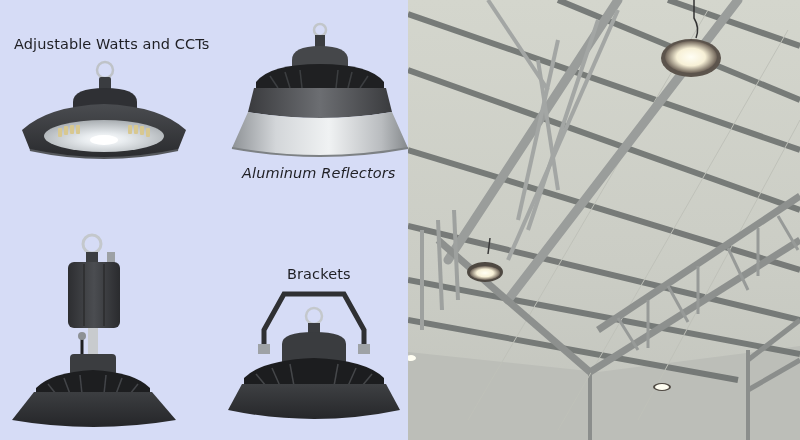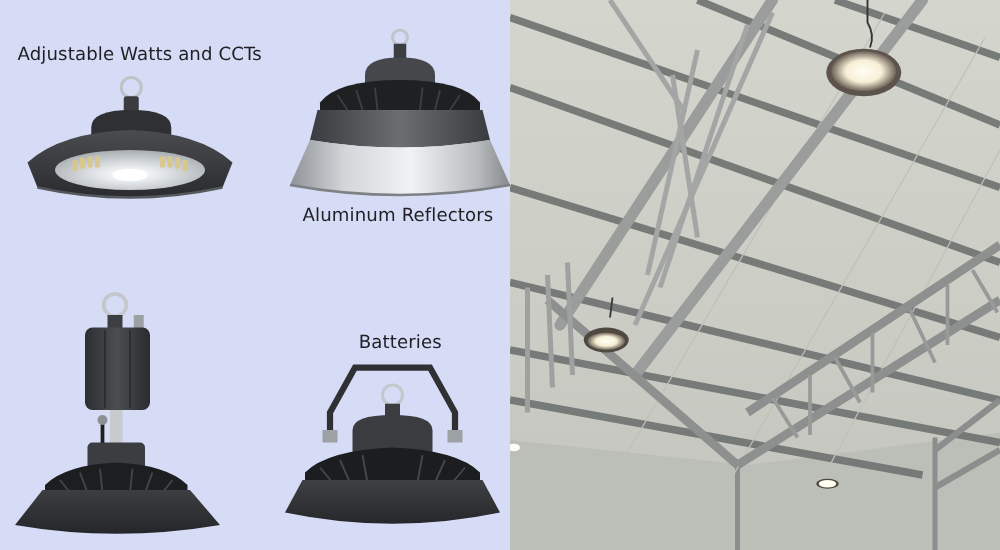--- a/index.html
+++ b/index.html
@@ -87,21 +87,21 @@
           <line x1="138" y1="56" x2="130" y2="68"></line>
       </g>
 
       <path d="M24 68 L156 68 L162 92 Q90 104 18 92 Z" fill="url(#band2)"></path>
 
       <path d="M18 92 Q90 104 162 92 L178 128 Q90 144 2 128 Z" fill="url(#refl)"></path>
       <path d="M2 128 Q90 144 178 128" fill="none" stroke="#7d8184" stroke-width="2"></path>
     </svg>
   </div>
 
-  <div class="caption" style="left:242px; top:165px;">Aluminum Reflectors</div>
+  <div class="caption" style="left:242px; top:165px;font-style:italic;">Aluminum Reflectors</div>
 
   <div class="lamp" style="left:12px; top:230px;">
     <svg width="172" height="200" viewBox="0 0 172 200">
       <defs>
         <linearGradient id="box3" x1="0" y1="0" x2="1" y2="0">
           <stop offset="0" stop-color="#2d2e31"></stop>
             <stop offset="0.5" stop-color="#4b4d51"></stop>
             <stop offset="1" stop-color="#2a2b2e"></stop>
         </linearGradient>
         <linearGradient id="shell3" x1="0" y1="0" x2="0" y2="1">
@@ -130,21 +130,21 @@
           <line x1="68" y1="145" x2="70" y2="164"></line>
           <line x1="94" y1="145" x2="92" y2="164"></line>
           <line x1="110" y1="148" x2="104" y2="164"></line>
           <line x1="126" y1="154" x2="118" y2="164"></line>
       </g>
       <path d="M22 162 L140 162 L164 190 Q81 204 0 190 Z" fill="url(#shell3)"></path>
     </svg>
   </div>
 
 
-  <div class="caption" style="left:287px; top:266px;">Batteries</div>
+  <div class="caption" style="left:287px; top:266px;">Brackets</div>
 
   <div class="lamp" style="left:226px; top:290px;">
     <svg width="176" height="134" viewBox="0 0 176 134">
       <defs>
         <linearGradient id="shell4" x1="0" y1="0" x2="0" y2="1">
           <stop offset="0" stop-color="#3e4043"></stop>
             <stop offset="1" stop-color="#26272a"></stop>
         </linearGradient>
       </defs>
 

